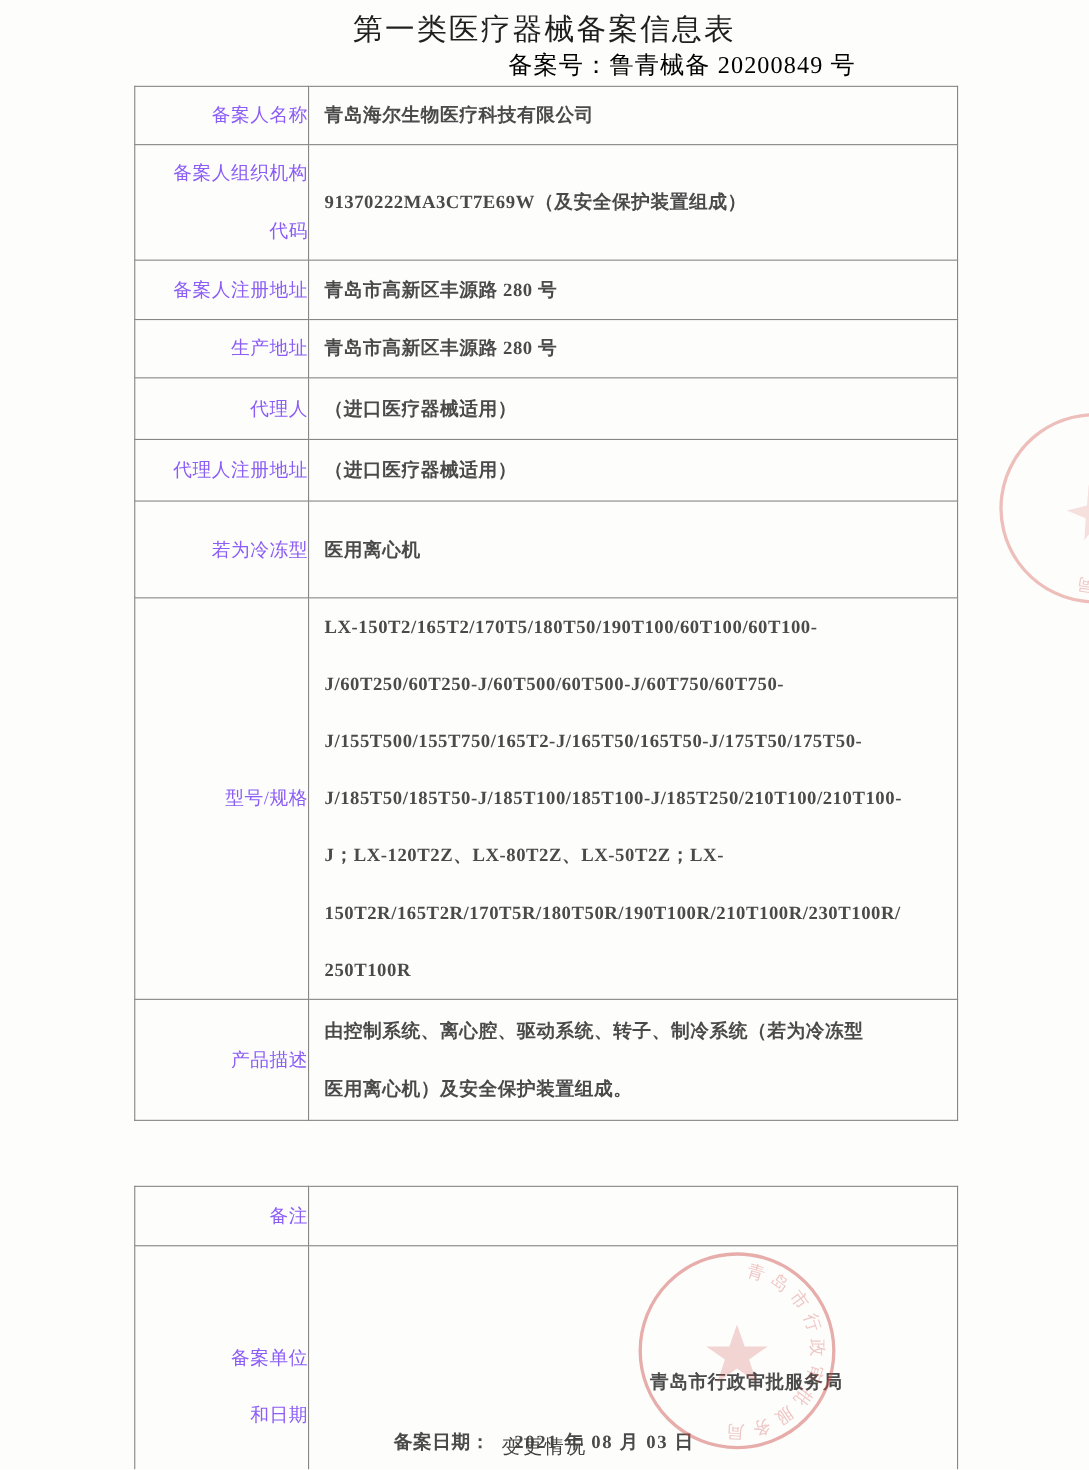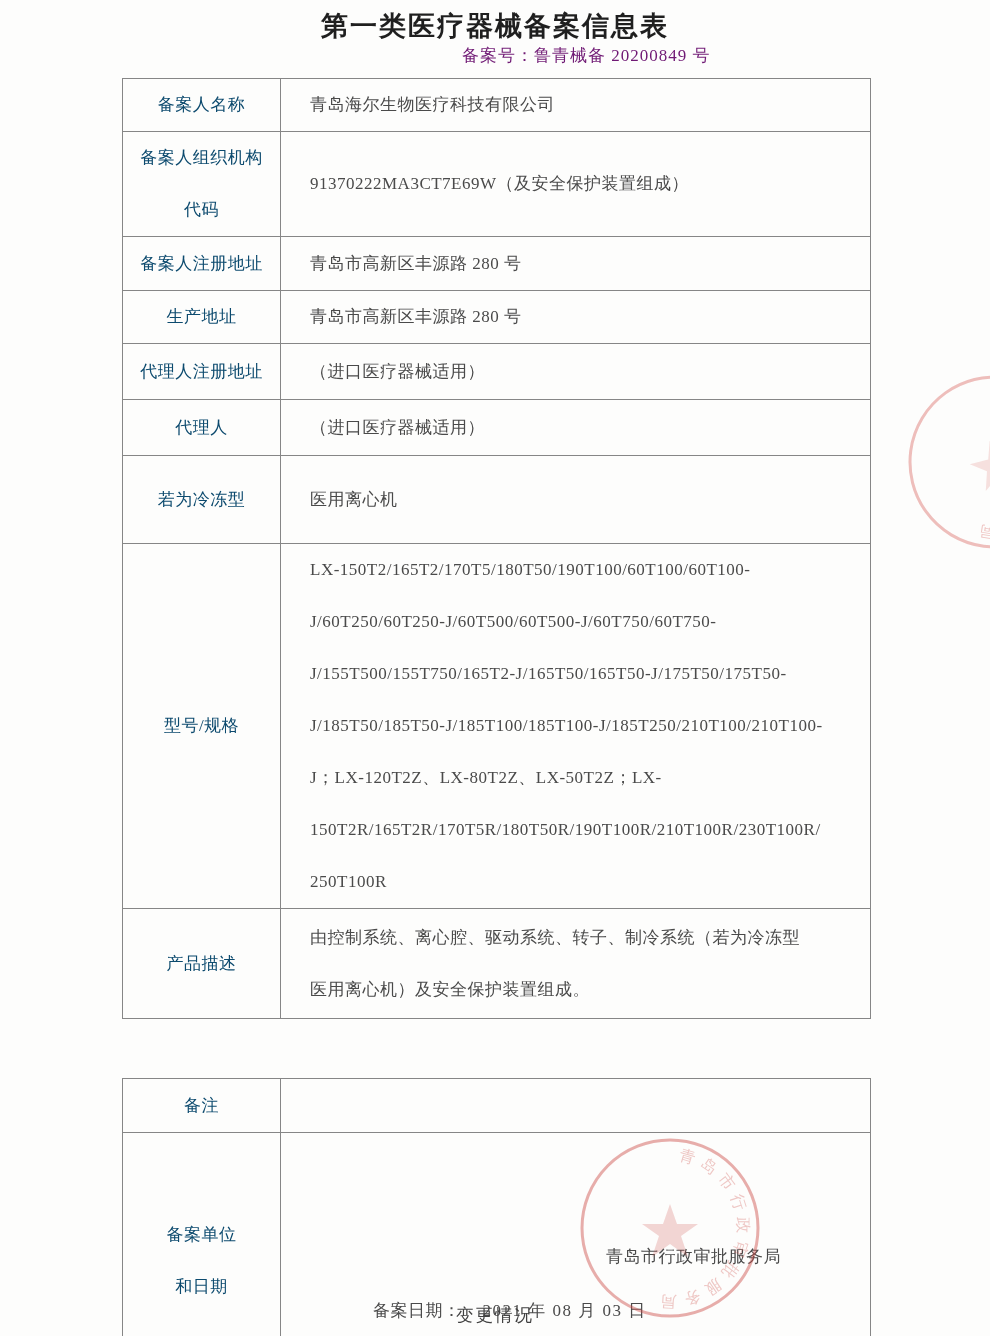--- a/index.html
+++ b/index.html
@@ -16,56 +16,57 @@
     width:990px;height:1336px;
     background:var(--bg);
     overflow:hidden;
     font-family:"Liberation Serif","DejaVu Serif",serif;
     color:var(--text);
   }
   .title{
     position:absolute;top:8px;left:0;width:100%;
     text-align:center;
     font-family:"Liberation Sans","DejaVu Sans",sans-serif;
-    font-weight:700;font-size:27px;letter-spacing:2px;
+    font-weight:400;font-size:27px;letter-spacing:2px;
     color:var(--title);
   }
   .record-no{
     position:absolute;top:44px;left:462px;
-    font-size:17px;letter-spacing:1px;
-    color:#701a75;
+    font-size:22px;letter-spacing:1px;
+    color:#000000;
   }
   table.form{
     position:absolute;left:122px;
     width:748px;
     border-collapse:collapse;
     table-layout:fixed;
   }
   table.form td{
     border:1px solid var(--border);
     vertical-align:middle;
     font-size:17px;
     letter-spacing:0.5px;
   }
   .t1{top:78px;}
   .t2{top:1078px;}
   td.label{
     width:158px;
-    text-align:center;
+    text-align:right;
     white-space:pre-line;
     line-height:52px;
-    color:#0c4a6e;
+    color:#8b5cf6;
   }
   td.value{
     width:590px;
-    padding-left:29px;
+    padding-left:14px;
     padding-right:10px;
     white-space:pre-line;
     line-height:52px;
     word-break:break-word;
+    font-weight:bold;
   }
   .filing-cell{position:relative;}
   .filing-inner{
     padding-top:46px;
     display:flex;flex-direction:column;gap:2px;
   }
   .filing-org{margin-left:296px;line-height:52px;}
   .filing-date-line{margin-left:63px;line-height:52px;display:flex;}
   .filing-date{margin-left:22px;letter-spacing:1.5px;}
   .footer-caption{
@@ -105,25 +106,25 @@
       </tr>
       <tr style="height:54px">
         <td class="label">备案人注册地址</td>
         <td class="value">青岛市高新区丰源路 280 号</td>
       </tr>
       <tr style="height:52px">
         <td class="label">生产地址</td>
         <td class="value">青岛市高新区丰源路 280 号</td>
       </tr>
       <tr style="height:56px">
-        <td class="label">代理人注册地址</td>
+        <td class="label">代理人</td>
         <td class="value">（进口医疗器械适用）</td>
       </tr>
       <tr style="height:56px">
-        <td class="label">代理人</td>
+        <td class="label">代理人注册地址</td>
         <td class="value">（进口医疗器械适用）</td>
       </tr>
       <tr style="height:88px">
         <td class="label">若为冷冻型</td>
         <td class="value">医用离心机</td>
       </tr>
       <tr style="height:364px">
         <td class="label">型号/规格</td>
         <td class="value">LX-150T2/165T2/170T5/180T50/190T100/60T100/60T100-
 J/60T250/60T250-J/60T500/60T500-J/60T750/60T750-

